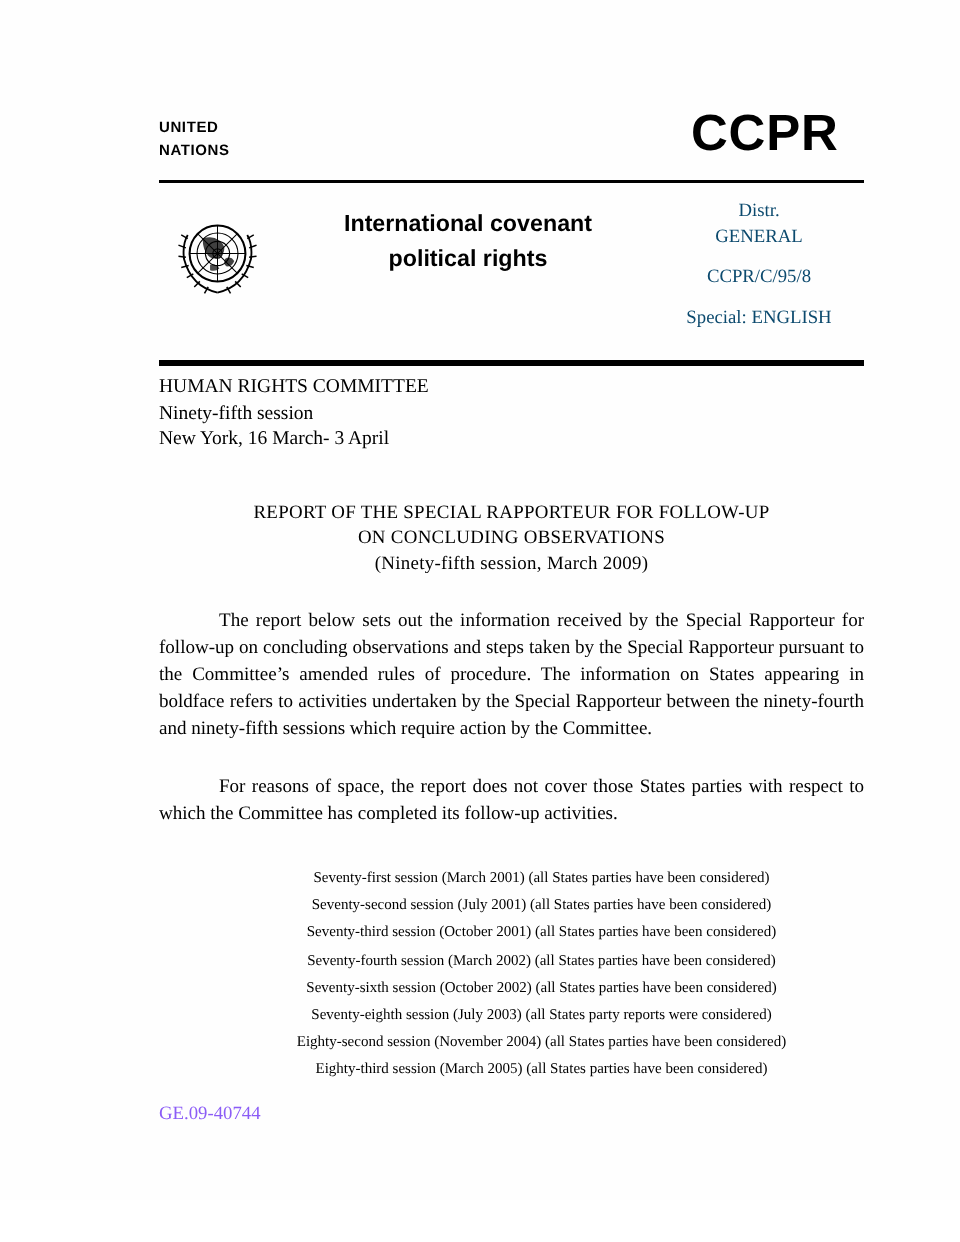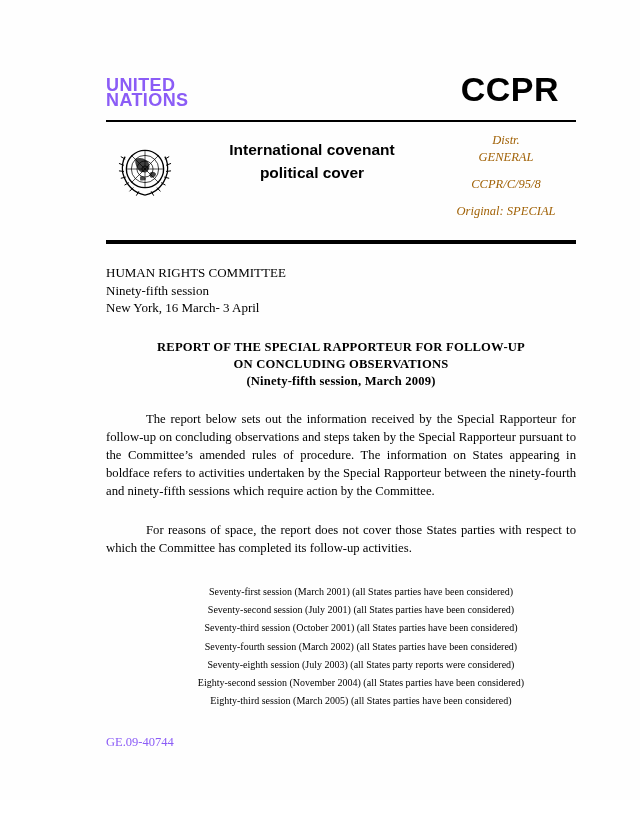--- a/index.html
+++ b/index.html
@@ -39,24 +39,24 @@
   .masthead {
     position: relative;
     height: 48px;
   }
   .un-name {
     position: absolute;
     left: 0;
     top: 8px;
     font-family: "Liberation Sans", sans-serif;
     font-weight: bold;
-    font-size: 18px;
+    font-size: 10px;
     line-height: 15px;
     letter-spacing: 0.4px;
-    color: #8b5cf6;
+    color: #000000;
   }
   .doc-symbol {
     position: absolute;
     right: 17px;
     top: 0;
     font-family: "Liberation Sans", sans-serif;
     font-weight: bold;
     font-size: 34px;
     letter-spacing: 0.5px;
     color: #000;
@@ -98,38 +98,37 @@
     color: #000;
   }
   .distr-block {
     position: absolute;
     left: 310px;
     top: 0px;
     width: 180px;
     font-family: "Liberation Serif", serif;
     font-size: 12.5px;
     line-height: 17px;
-    color: #a16207;
-    font-style: italic;
+    color: #0c4a6e;
   }
   .distr-block .grp {
     margin-bottom: 10px;
   }
   .distr-block .grp:last-child { margin-bottom: 0; }
 
   
   .committee {
-    margin-top: 20px;
+    margin-top: 4px;
     font-size: 13px;
     line-height: 17.5px;
   }
   .title-block {
-    margin-top: 22px;
+    margin-top: 32px;
     text-align: center;
-    font-weight: bold;
+    font-weight: normal;
     font-size: 12.6px;
     line-height: 17px;
     letter-spacing: 0.2px;
   }
   .para {
     margin-top: 20px;
     font-size: 12.7px;
     line-height: 18.2px;
     text-align: justify;
     text-indent: 40px;
@@ -198,33 +197,33 @@
               <path d="M81 63 l8 2"></path>
                 <path d="M76 72 l7 4"></path>
                 <path d="M69 80 l6 6"></path>
               <path d="M60 86 l4 7"></path>
             </g>
           </svg>
         </div>
 
         <div class="covenant-title">
           <div>International covenant</div>
-          <div>political cover</div>
+          <div>political rights</div>
         </div>
 
         <div class="distr-block">
           <div class="grp">
             <div>Distr.</div>
             <div>GENERAL</div>
           </div>
           <div class="grp">
             <div>CCPR/C/95/8</div>
           </div>
           <div class="grp">
-            <div>Original:  SPECIAL</div>
+            <div>Special:  ENGLISH</div>
           </div>
         </div>
       </div>
 
       <hr class="rule-thick">
 
       <div class="committee">
         <div>HUMAN RIGHTS COMMITTEE</div>
         <div>Ninety-fifth session</div>
         <div>New York, 16 March- 3 April</div>
@@ -237,20 +236,21 @@
       </div>
 
       <p class="para">The report below sets out the information received by the Special Rapporteur for follow-up on concluding observations and steps taken by the Special Rapporteur pursuant to the Committee’s amended rules of procedure. The information on States appearing in boldface refers to activities undertaken by the Special Rapporteur between the ninety-fourth and ninety-fifth sessions which require action by the Committee.</p>
       <p class="para">For reasons of space, the report does not cover those States parties with respect to which the Committee has completed its follow-up activities.</p>
 
       <div class="sessions">
         <div>Seventy-first session (March 2001) (all States parties have been considered)</div>
         <div>Seventy-second session (July 2001) (all States parties have been considered)</div>
         <div>Seventy-third session (October 2001) (all States parties have been considered)</div>
         <div>Seventy-fourth session (March 2002) (all States parties have been considered)</div>
+        <div>Seventy-sixth session (October 2002) (all States parties have been considered)</div>
         <div>Seventy-eighth session (July 2003) (all States party reports were considered)</div>
         <div>Eighty-second session (November 2004) (all States parties have been considered)</div>
         <div>Eighty-third session (March 2005) (all States parties have been considered)</div>
       </div>
 
     </div>
 
     <div class="footer">GE.09-40744</div>
   </div>
 </div>

